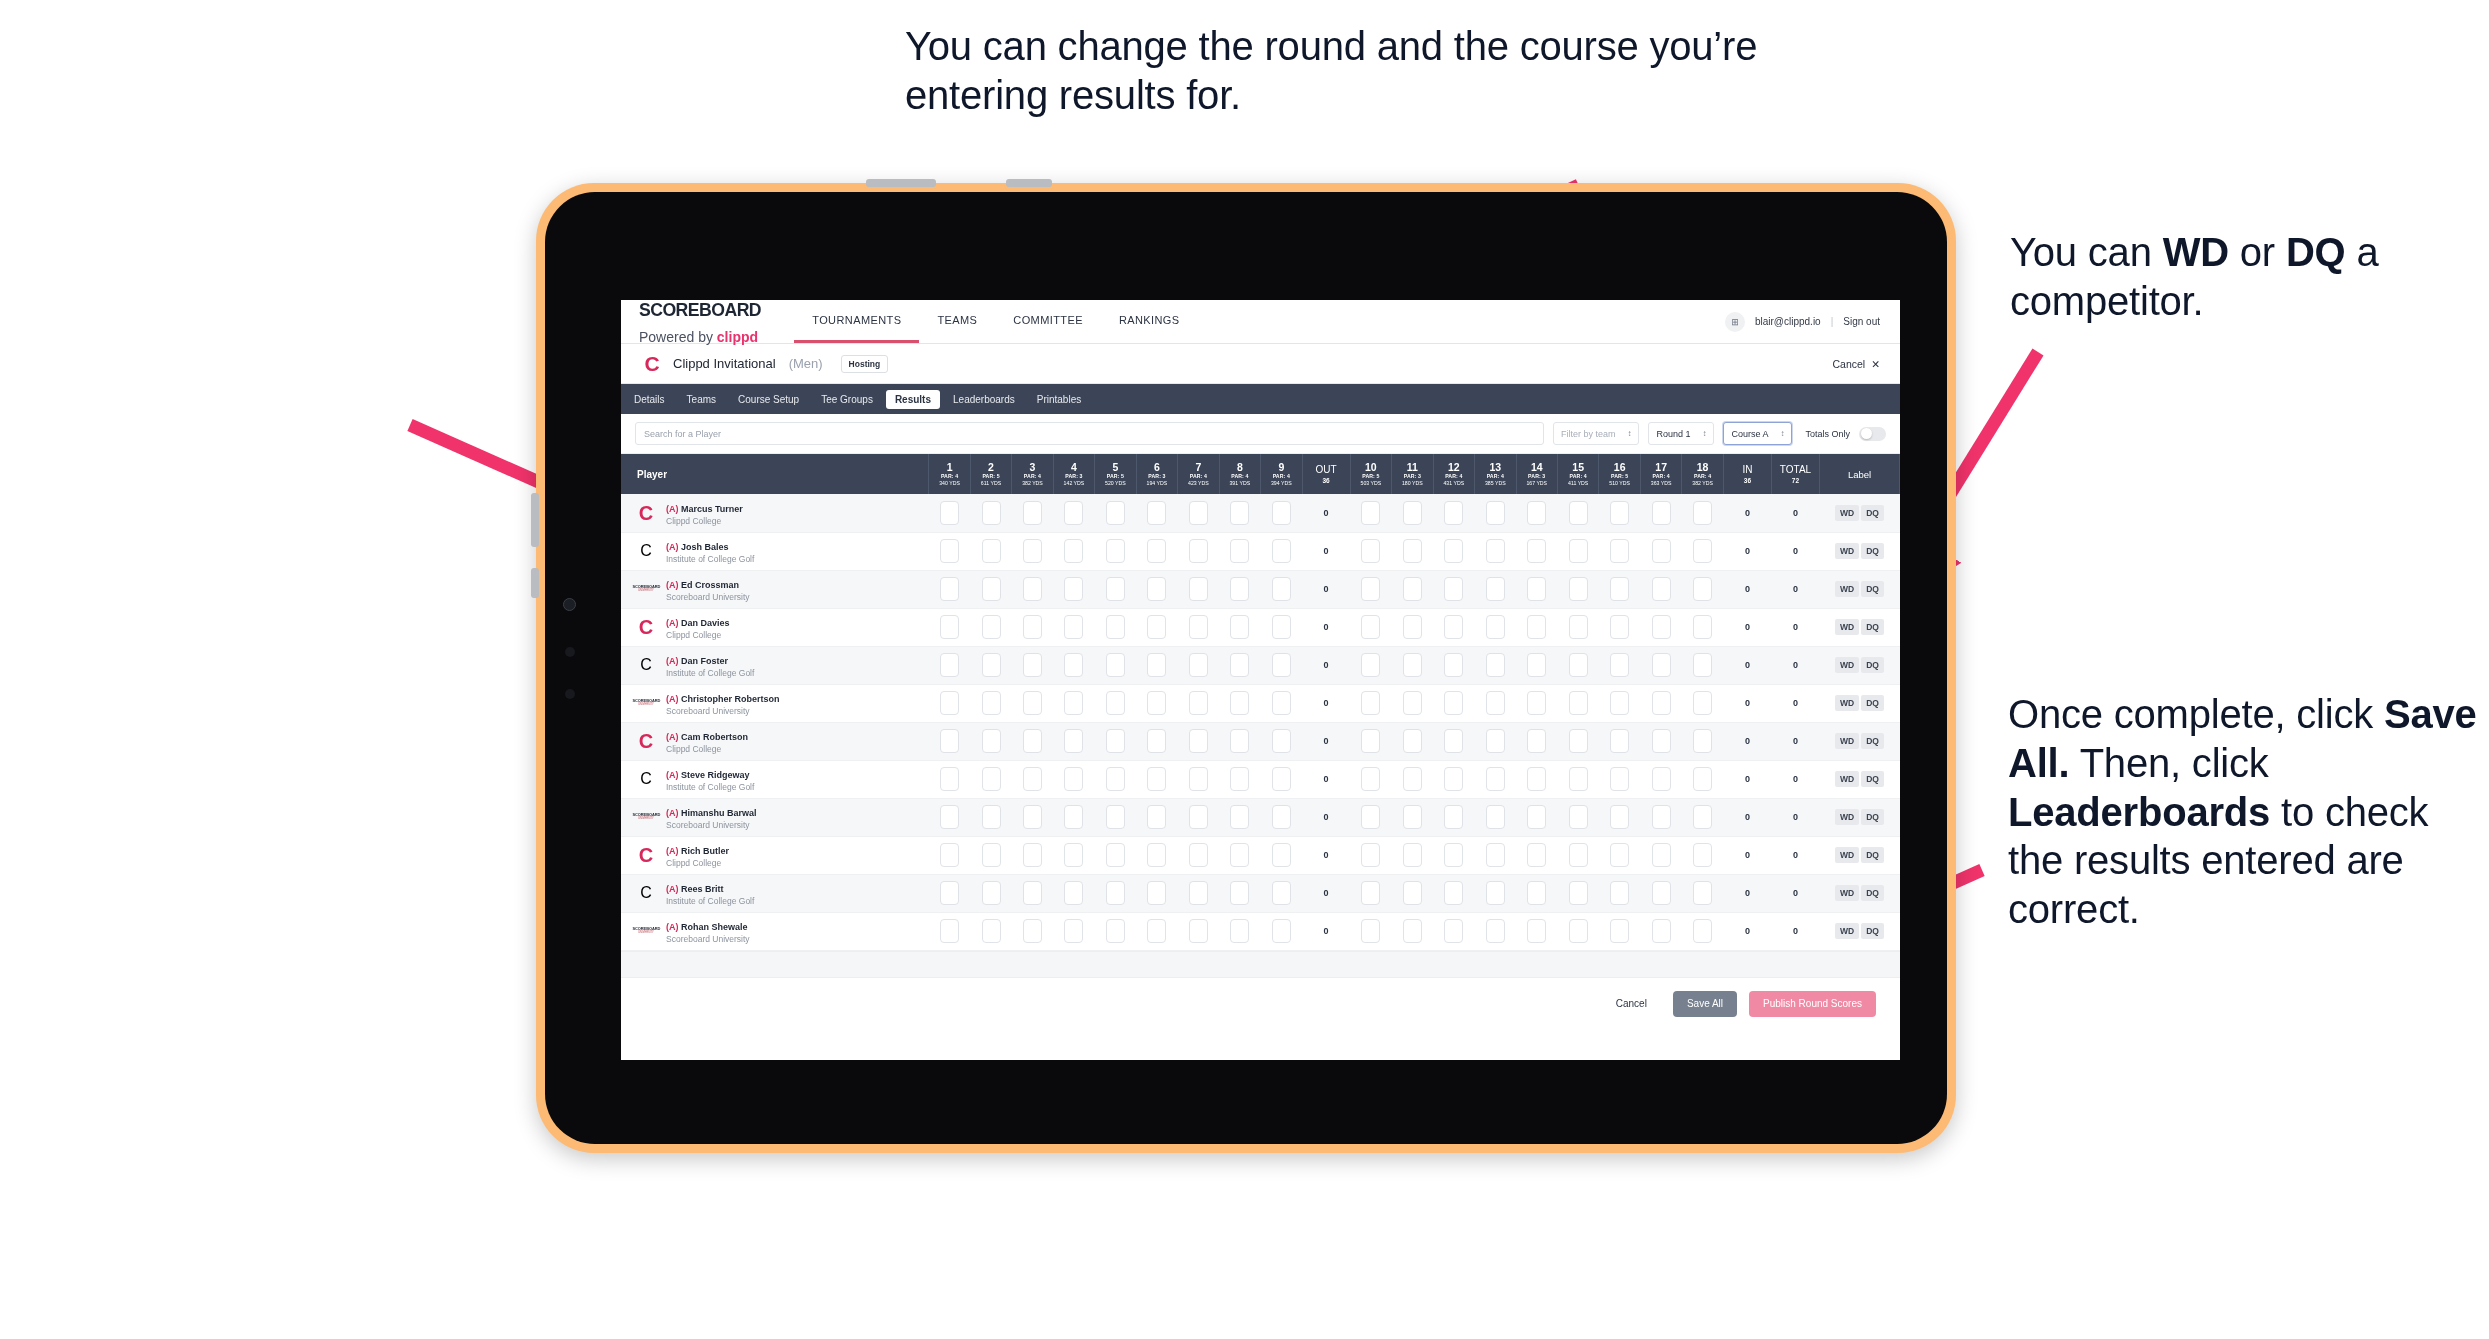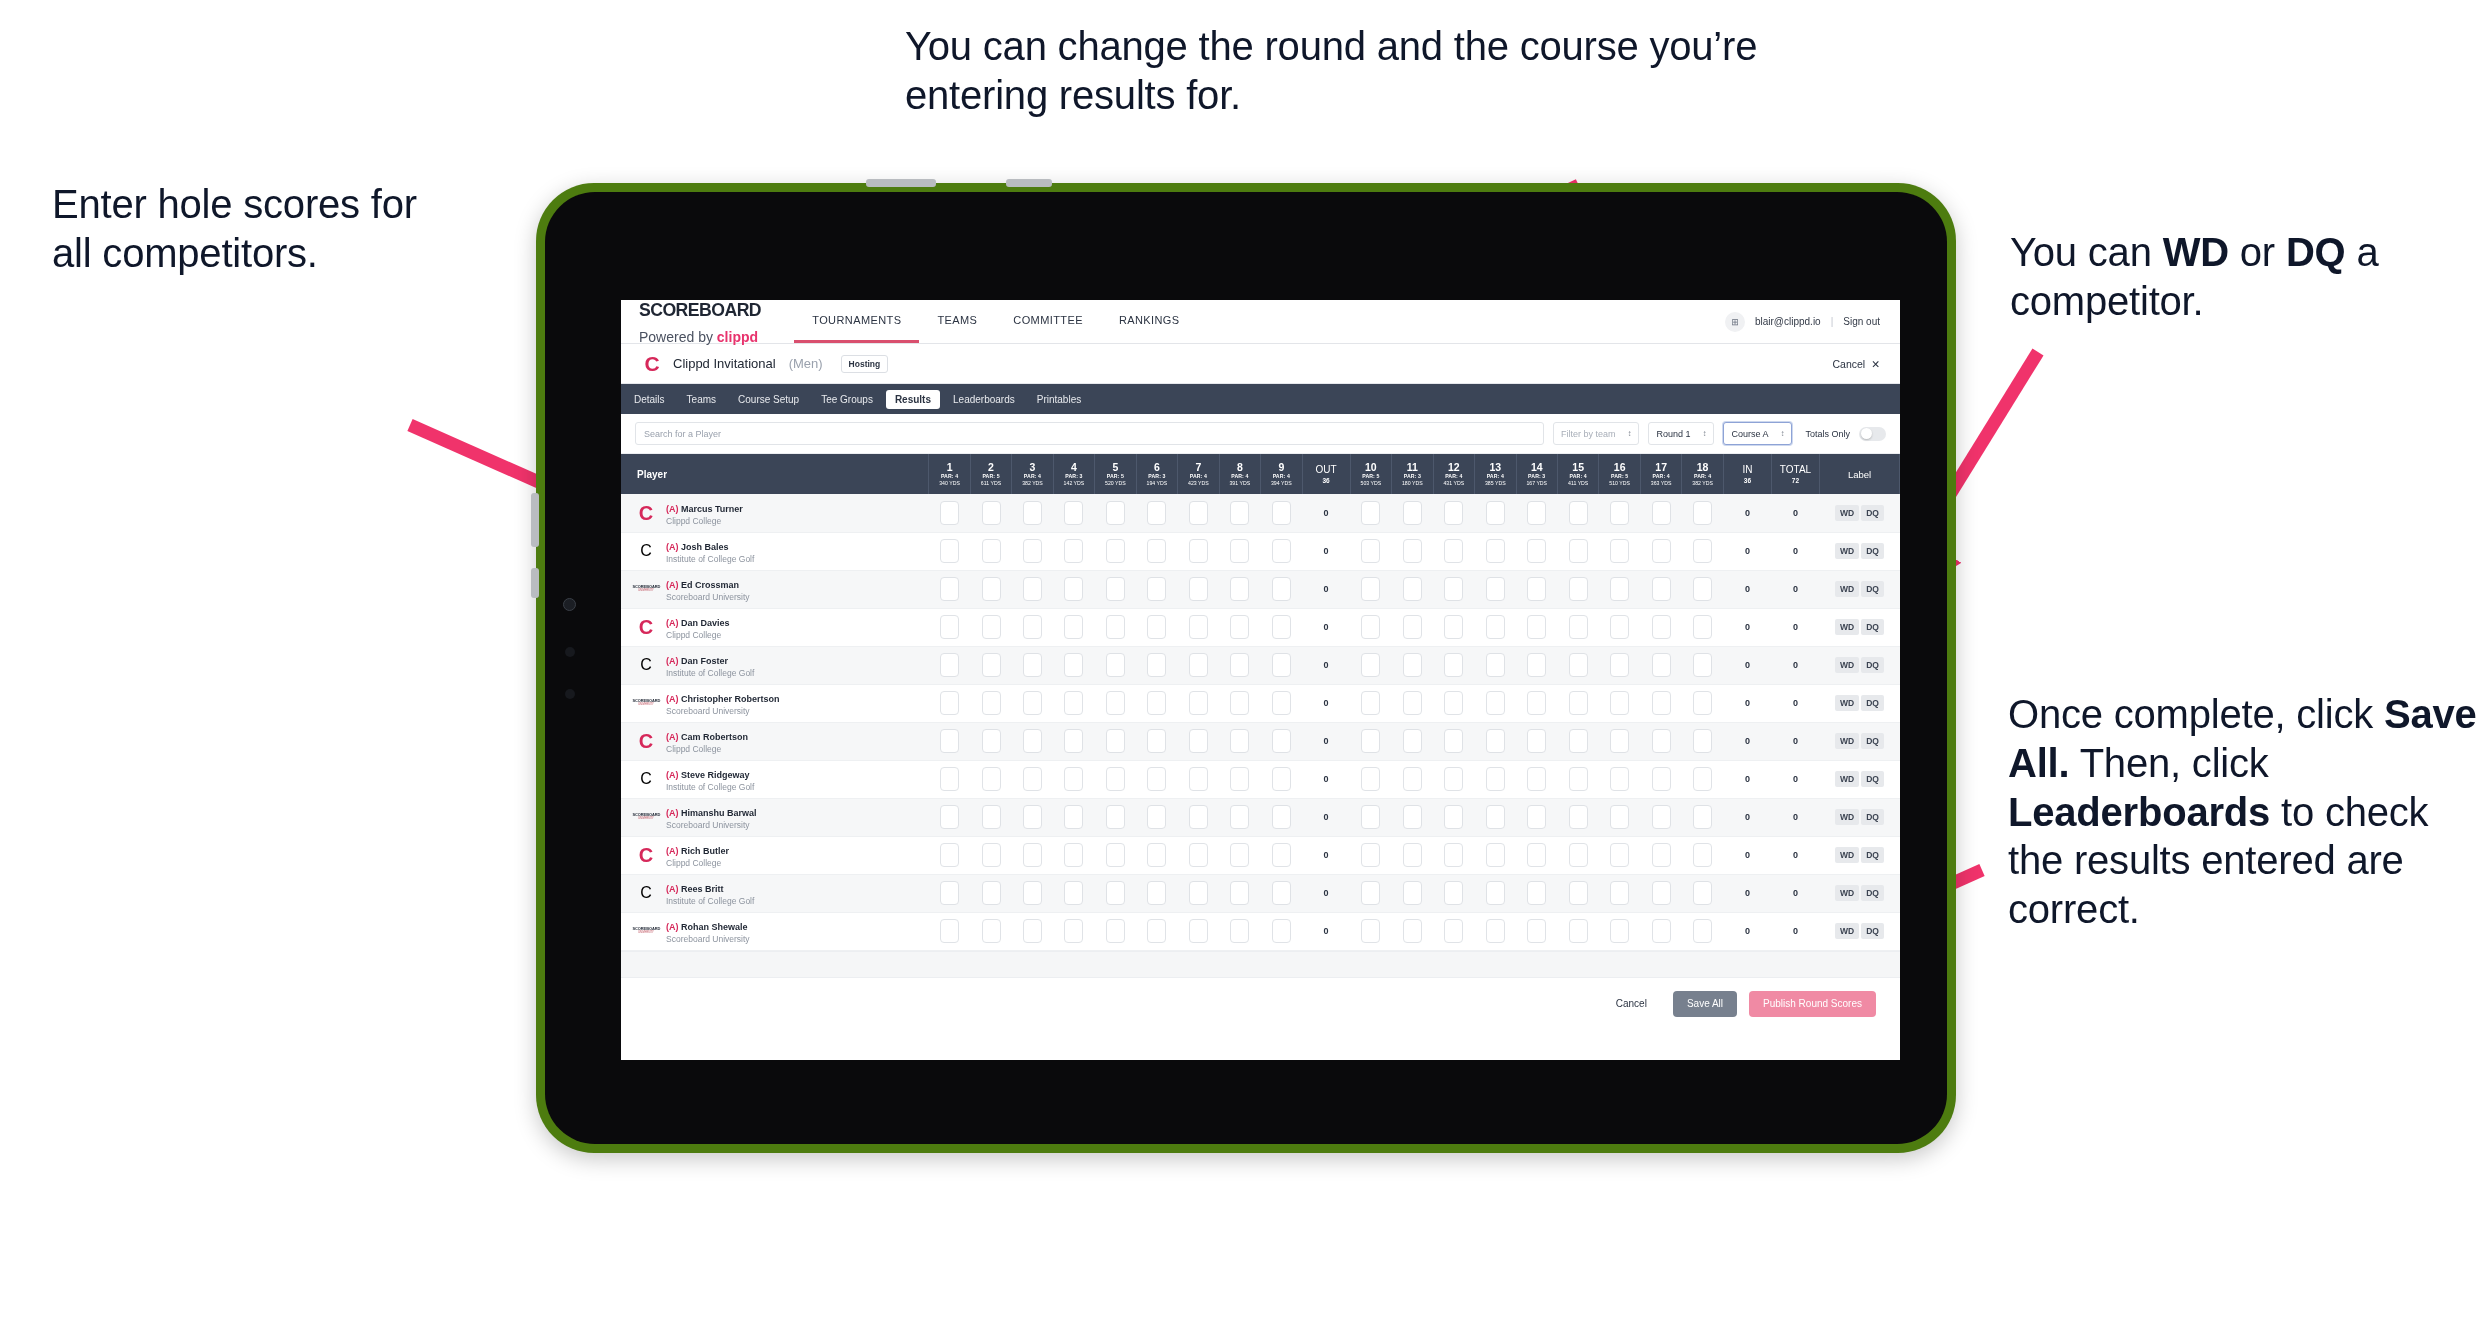--- a/index.html
+++ b/index.html
@@ -28,21 +28,21 @@
   #anno-wddq   { left: 2010px; top: 228px; width: 470px; }
   #anno-save   { left: 2008px; top: 690px; width: 480px; }
 
   .arrow { position: absolute; pointer-events: none; }
 
   
   #tablet {
     position: absolute;
     left: 536px; top: 183px;
     width: 1420px; height: 970px;
-    background: #4d7c0f;
+    background: #fdba74;
     border-radius: 58px;
     box-shadow: 0 6px 22px rgba(0,0,0,0.22);
   }
   #tablet-inner {
     position: absolute;
     left: 9px; top: 9px; right: 9px; bottom: 9px;
     background: #0a0a0c;
     border-radius: 50px;
   }
   .tab-btn {
@@ -225,21 +225,20 @@
   .abtn { font-size: 10px; border-radius: 4px; padding: 8px 14px; cursor: pointer; line-height: 1;}
   #cancel-btn { background: transparent; color: #2b3342; }
   #saveall-btn { background: #77808e; color: #fff; font-weight: 400; }
   #publish-btn { background: #f08aa4; color: #fff; font-weight: 400; }
 </style>
 </head>
 <body>
 
 <div id="stage">
 
-  <div class="anno" id="anno-left">Enter hole scores for all competitors.</div>
   <div class="anno" id="anno-top">You can change the round and the course you’re entering results for.</div>
 
   <div class="anno" id="anno-wddq"><span>You can </span><b>WD</b><span> or </span><b>DQ</b><span> a competitor.</span></div>
 
   <div class="anno" id="anno-save"><span>Once complete, click </span><b>Save All.</b><span> Then, click </span><b>Leaderboards</b><span> to check the results entered are correct.</span></div>
 
   <svg class="arrow" id="arrow-left" style="left:400px;top:405px;" width="420" height="230" viewBox="0 0 420 230">
     <defs>
         <marker id="ah1" markerWidth="7" markerHeight="7" refX="3" refY="3.5" orient="auto">
       <path d="M0,0 L7,3.5 L0,7 Z" fill="#f0336b"></path>

